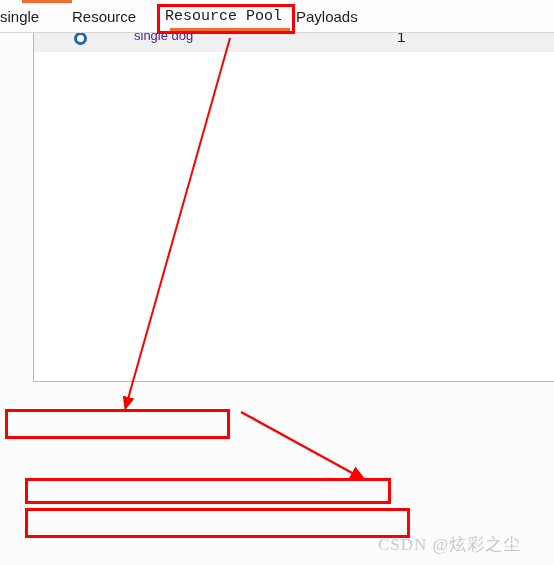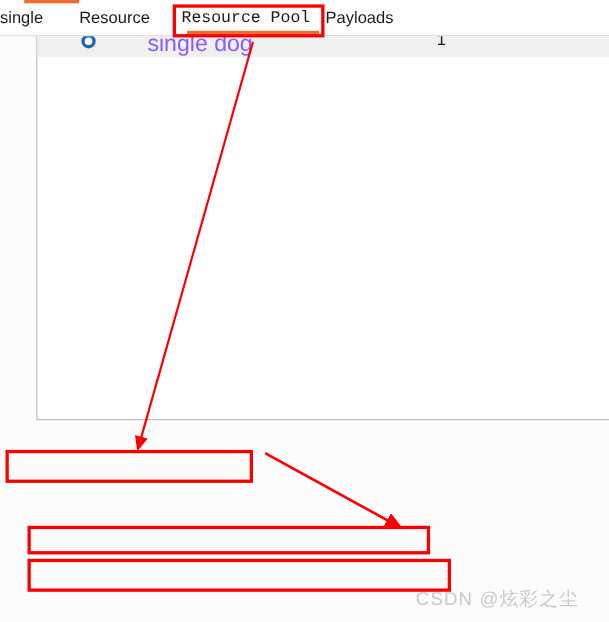--- a/index.html
+++ b/index.html
@@ -80,22 +80,22 @@
   }
   .pool-row .radio-cell {
     position: absolute;
     left: 40px;
     top: -4px;
   }
   .pool-row .name-cell {
     position: absolute;
     left: 100px;
     top: -5px;
-    font-size: 21px;
-    color: #8b5cf6;
+    font-size: 13px;
+    color: #4c1d95;
     white-space: nowrap;
   }
   .pool-row .count-cell {
     position: absolute;
     left: 363px;
     top: -5px;
     font-size: 15px;
     color: #1a1a1a;
   }
 
@@ -138,21 +138,21 @@
 
   
   .watermark {
     position: absolute;
     left: 378px;
     top: 533px;
     font-size: 17px;
     color: #c9c9c9;
     letter-spacing: 1px;
     white-space: nowrap;
-    font-family: Liberation Sans, sans-serif;
+    font-family: Liberation Serif, serif;
   }
 </style>
 </head>
 <body>
 
 <div id="app">
 
   <div class="tabstrip">
     <div class="tab-partial-underline"></div>
 

